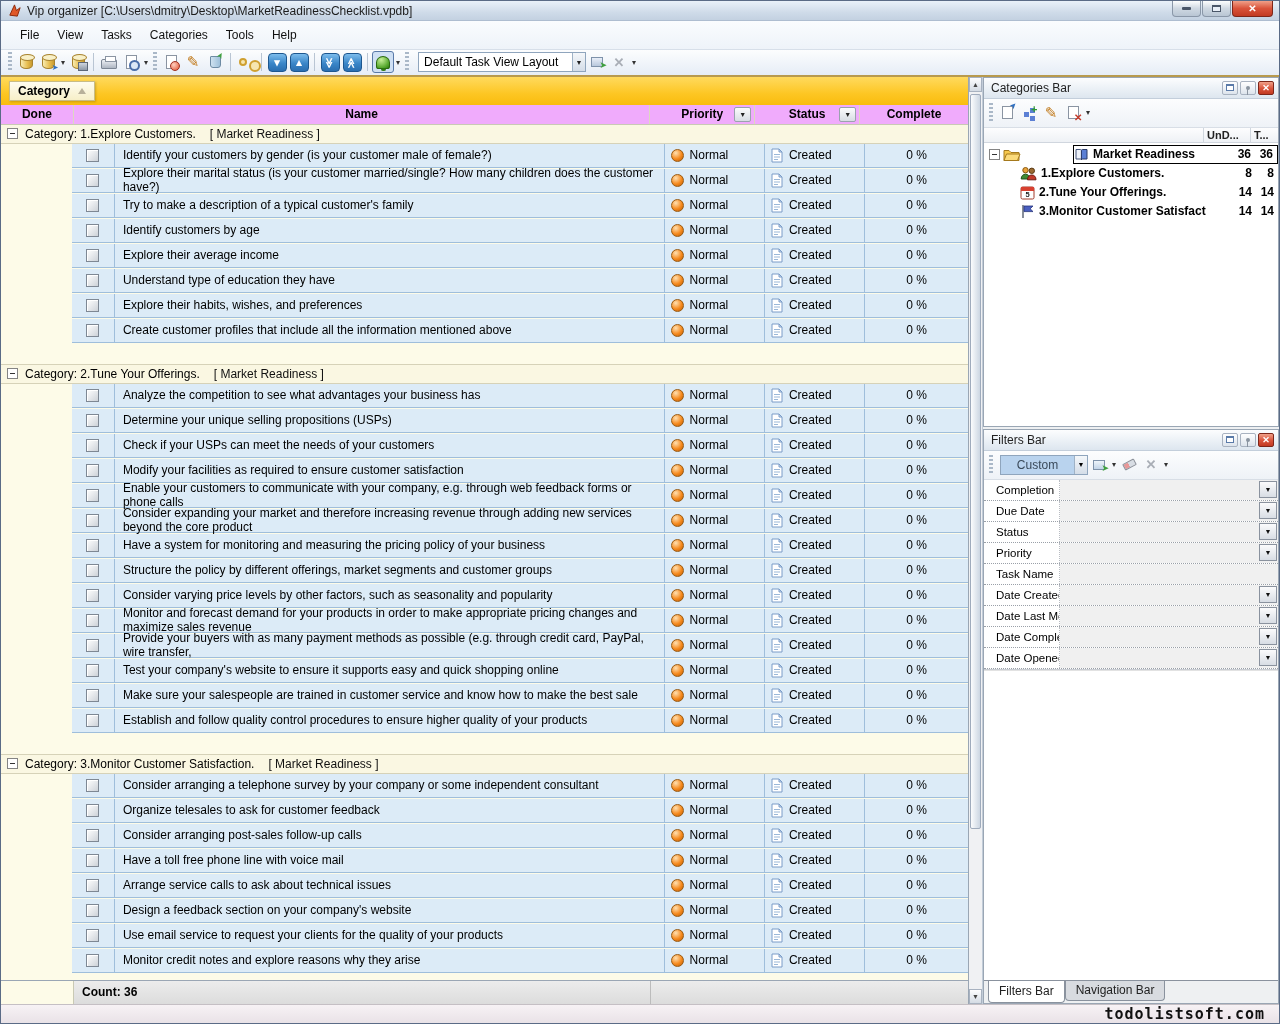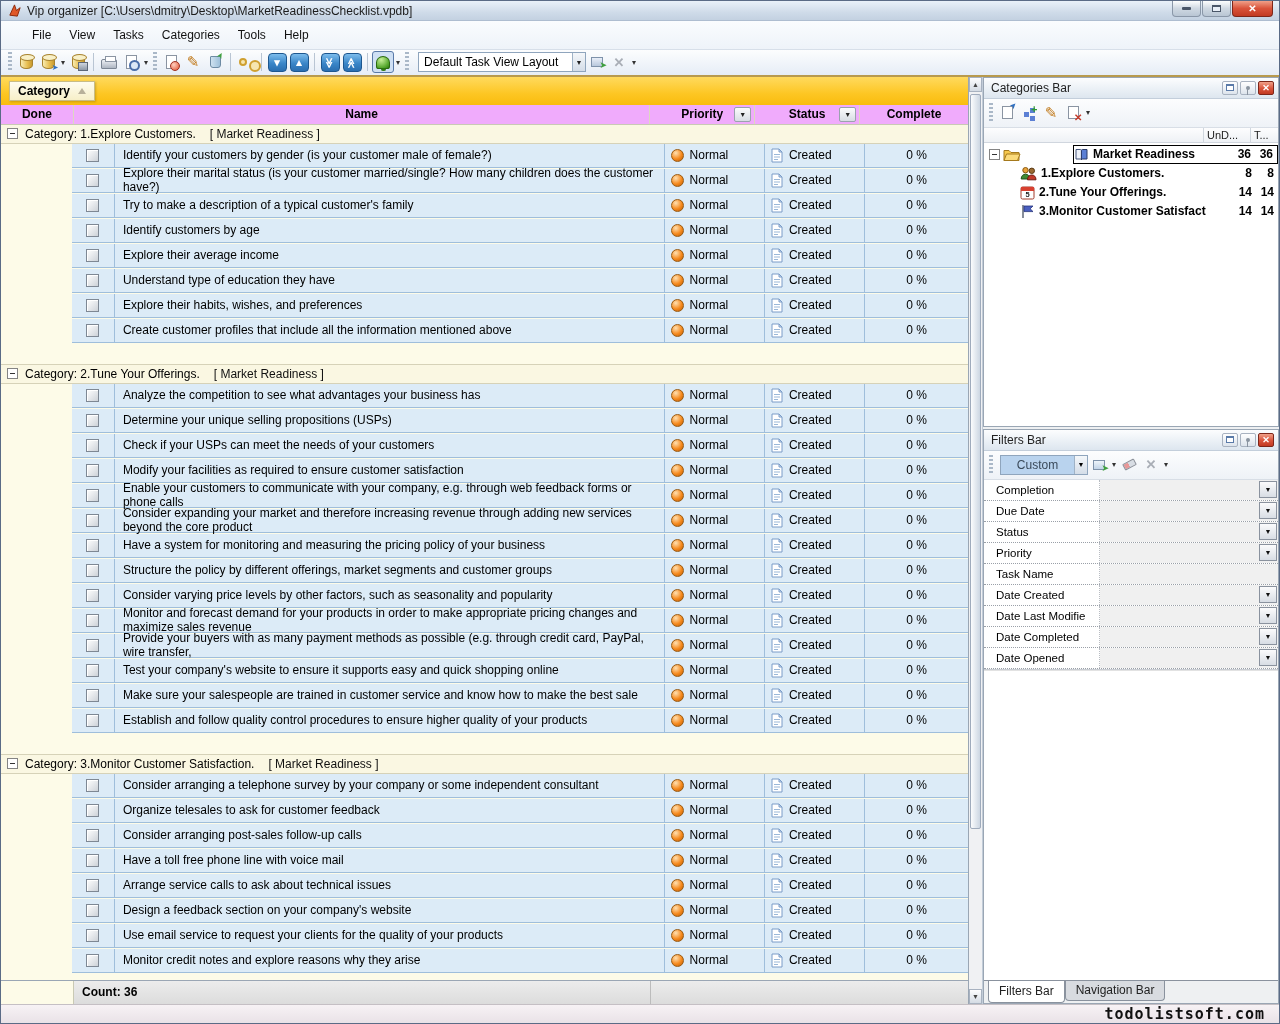--- a/index.html
+++ b/index.html
@@ -12,21 +12,21 @@
   .titlebar { height:22px; background:linear-gradient(#e9f1f9,#cfdbe9 60%,#c3d1e1); display:flex; align-items:center; padding:0 4px; border-bottom:1px solid #aebdd0; position:relative; }
   .app-icon { width:15px; height:15px; margin:0 5px 0 2px; }
   .titlebar .title { font-size:12px; color:#1c1c1c; }
   .winbtns { position:absolute; right:6px; top:0; display:flex; }
   .winbtn { width:29px; height:16px; border:1px solid #8a97a8; border-top:none; border-radius:0 0 4px 4px; background:linear-gradient(#fdfefe,#cfd8e2 50%,#b9c6d4); display:flex; align-items:center; justify-content:center; font-size:10px; color:#333; margin-left:1px; }
   .winbtn.close { background:linear-gradient(#f0a088,#d9533a 50%,#c23a22); color:#fff; font-weight:bold; border-color:#7e2619; width:41px; }
   .winbtn .minglyph { width:9px; height:3px; background:#4a5668; border-radius:1px; }
   .winbtn .restglyph { width:9px; height:7px; border:1px solid #4a5668; border-top:2px solid #4a5668; background:#e8eef6; }
 
   
-  .menubar { height:31px; background:linear-gradient(#fafcfe,#eef3f9); display:flex; align-items:center; padding-left:22px; border-bottom:1px solid #d7dfe9;text-align:center; }
+  .menubar { height:31px; background:linear-gradient(#fafcfe,#eef3f9); display:flex; align-items:center; padding-left:10px; border-bottom:1px solid #d7dfe9;text-align:center; }
   .menu-item { padding:3px 9px; font-size:12px; color:#111; }
 
   
   .toolbar { height:29px; background:linear-gradient(#fcfdfe,#e6edf6); display:flex; align-items:center; padding:0 4px; border-bottom:2px solid #b89a4e; }
   .grip { width:4px; height:20px; margin:0 3px; background:repeating-linear-gradient(#aab8c8 0 2px, transparent 2px 4px); }
   .tb-sep { width:1px; height:18px; background:#b9c5d3; margin:0 4px; }
   .tb-btn { width:22px; height:22px; display:flex; align-items:center; justify-content:center; border:1px solid transparent; border-radius:3px; position:relative; }
   .tb-btn.pressed { border-color:#5a7aa8; background:#cfe0f4; }
   .dd { font-size:8px; color:#333; margin:0 2px; align-self:center; }
   .tb-combo { width:168px; height:20px; background:#fff; border:1px solid #8fa5bd; margin-left:6px; display:flex; align-items:center; }
@@ -120,21 +120,21 @@
   .panel-title .sp { flex:1; }
   .pt-btn { width:16px; height:14px; margin-left:2px; display:flex; align-items:center; justify-content:center; border:1px solid #a8b2c0; border-radius:2px; background:linear-gradient(#fefefe,#dde4ec); }
   .pt-btn.close { background:linear-gradient(#f0a088,#d9533a 55%,#c23a22); border-color:#7e2619; color:#fff; font-weight:bold; font-size:9px; }
   .pt-restore { width:8px; height:7px; border:1px solid #5a7aa8; border-top:2px solid #5a7aa8; background:#fff; }
   .pt-pin { width:4px; height:4px; background:#8a94a0; border-radius:50%; position:relative; }
   .pt-pin::after { content:""; position:absolute; left:1px; top:3px; width:1px; height:6px; background:#8a94a0; }
 
   .panel-toolbar { height:29px; display:flex; align-items:center; padding:0 2px; border-bottom:1px solid #d8dee6; background:linear-gradient(#fcfdfe,#eef2f7); }
 
   .tree-colheader { height:15px; display:flex; justify-content:flex-end; font-size:11px; color:#222; border-bottom:1px solid #d0d6de; background:linear-gradient(#fdfdfe,#eef1f5); }
-  .tree-colheader .tc { border-left:1px solid #d0d6de; padding:0 3px; display:flex; align-items:center; }
+  .tree-colheader .tc { border-left:1px solid #d0d6de; padding:0 3px; display:flex; align-items:center;font-weight:bold; }
   .tc-und { width:47px; }
   .tc-total { width:28px; }
 
   .tree { flex:1; padding-top:2px; }
   .tree-row { height:19px; display:flex; align-items:center; font-weight:bold; font-size:12px; }
   .tree-row .lbl { white-space:nowrap; overflow:hidden; flex:1; }
   .tree-row .num { text-align:right; flex:none; }
   .tree-row .num.und { width:42px; }
   .tree-row .num.total { width:26px; padding-right:4px; }
   .tree-row.selected .selwrap { border:1px solid #000;margin-left:48px; }
@@ -143,21 +143,21 @@
   .tree-exp::before { content:""; position:absolute; left:2px; top:4px; width:5px; height:1px; background:#333; }
   .tree-icon { margin-right:4px; display:inline-flex; flex:none; }
   .tree-indent { width:36px; flex:none; }
 
   
   .fb-combo { width:88px; height:20px; background:#b9d3ee; border:1px solid #8fa5bd; display:flex; align-items:center; margin-left:4px; }
   .fb-combo .val { flex:1; padding:0 5px; color:#3a4a5a; font-size:12px;text-align:center; }
   .fb-combo .cbtn { width:13px; height:100%; background:linear-gradient(#f4f7fa,#d4dde8); border-left:1px solid #9fb2c6; font-size:7px; display:flex; align-items:center; justify-content:center; }
   .filter-rows { border-bottom:1px solid #c8ccd2; }
   .filter-row { height:21px; display:flex; align-items:stretch; border-bottom:1px dotted #9aa0a8; }
-  .fr-label { width:116px; background:#fff; display:flex; align-items:center; padding-left:12px; font-size:11.5px; border-right:1px dotted #b8bcc2; white-space:nowrap; overflow:hidden; }
+  .fr-label { width:76px; background:#fff; display:flex; align-items:center; padding-left:12px; font-size:11.5px; border-right:1px dotted #b8bcc2; white-space:nowrap; overflow:hidden; }
   .fr-value { flex:1; background:#f0f0f0; display:flex; align-items:center; justify-content:flex-end; padding:1px; }
   .fr-dd { width:18px; height:17px; background:linear-gradient(#fbfbfc,#d8dde4); border:1px solid #8a929e; display:flex; align-items:center; justify-content:center; font-size:7px; color:#111; }
   .filters-filler { flex:1; background:#fff; border-top:1px solid #e2e2e2; }
 
   .tabbar { height:23px; display:flex; border-top:1px solid #8a929e; background:#eef0f2; padding-left:4px; }
   .tab { padding:0 10px; display:flex; align-items:center; font-size:12px; border:1px solid #8a929e; border-top:none; border-radius:0 0 4px 4px; background:#d8dbe0; height:20px; color:#222; }
   .tab.active { background:#fff; height:22px; font-weight:normal; }
 
   
   .statusbar { height:21px; background:linear-gradient(#f7f2f5,#e9e2e7); border-top:1px solid #c5bfc4; display:flex; align-items:center; justify-content:flex-end; padding-right:14px; }

